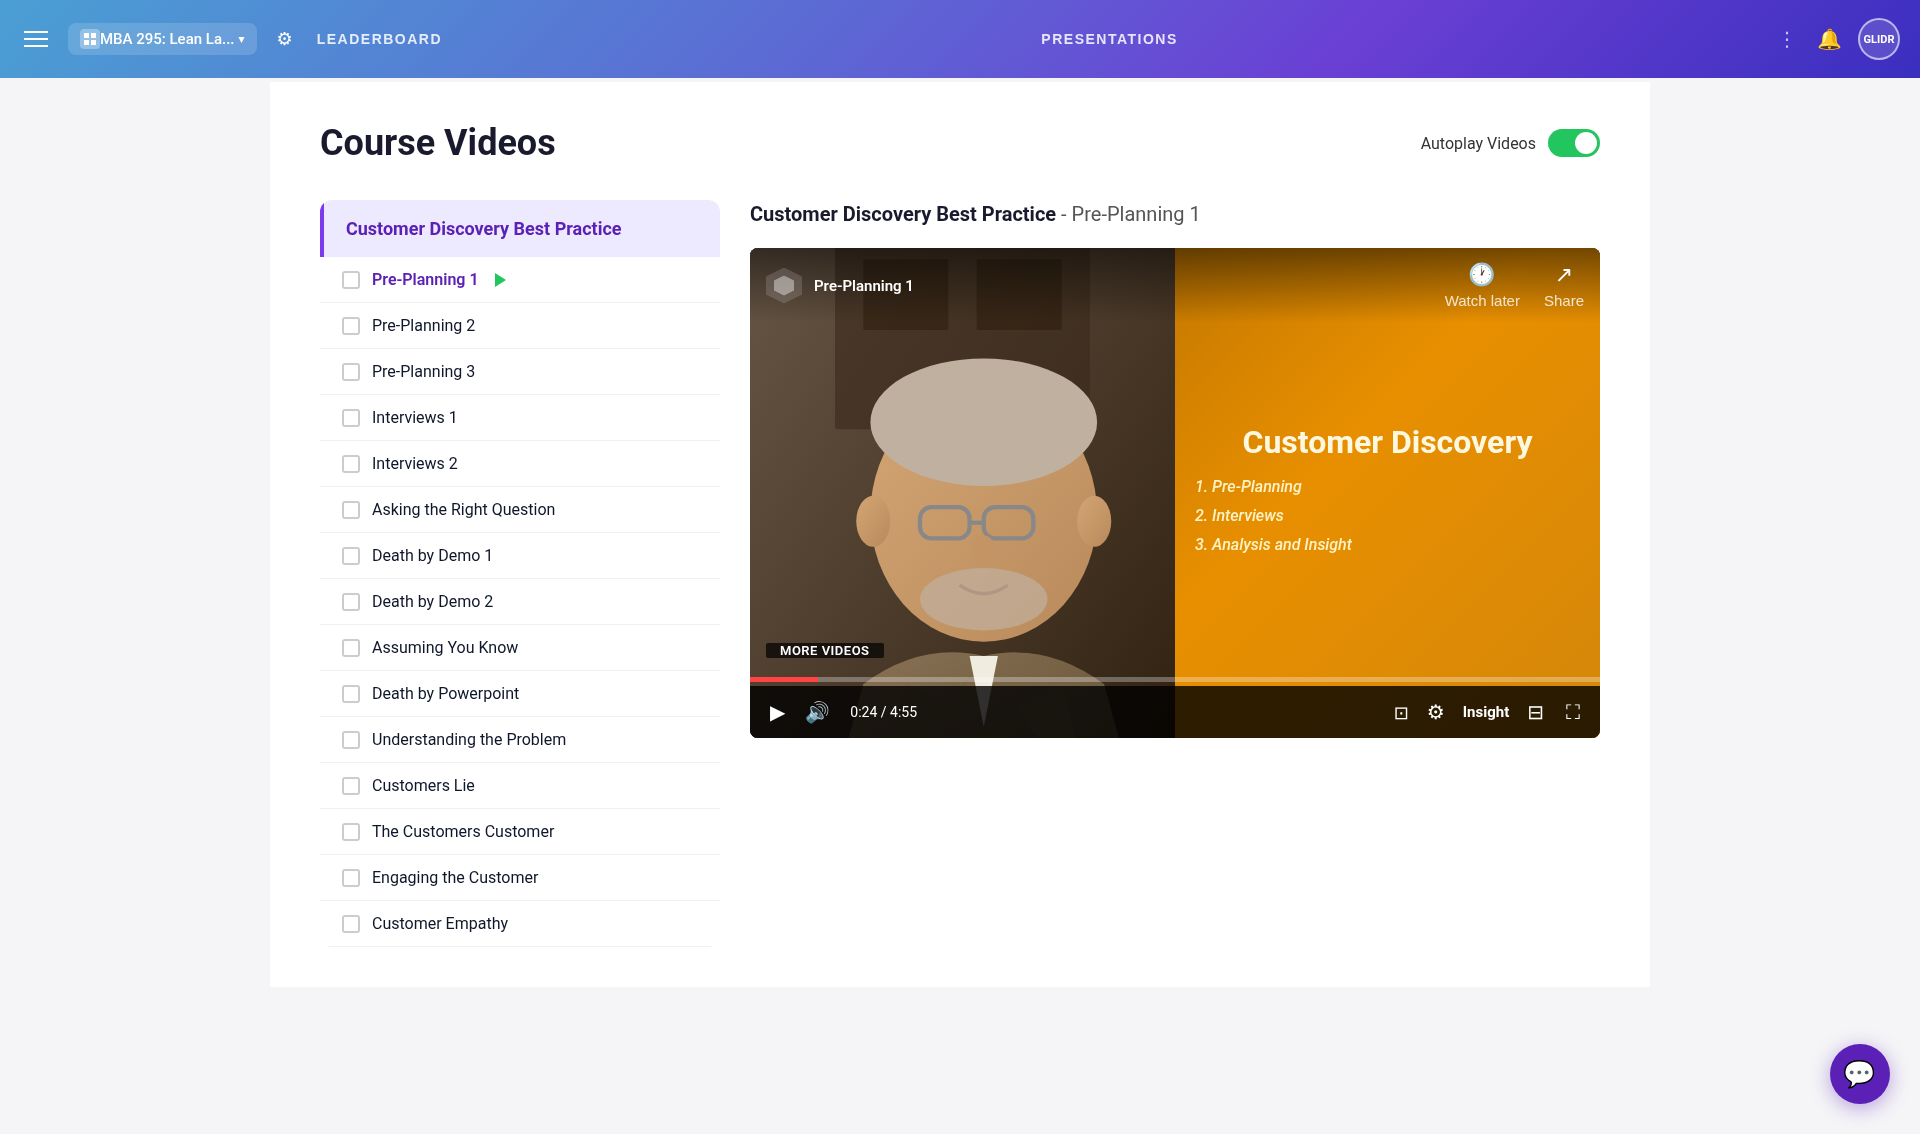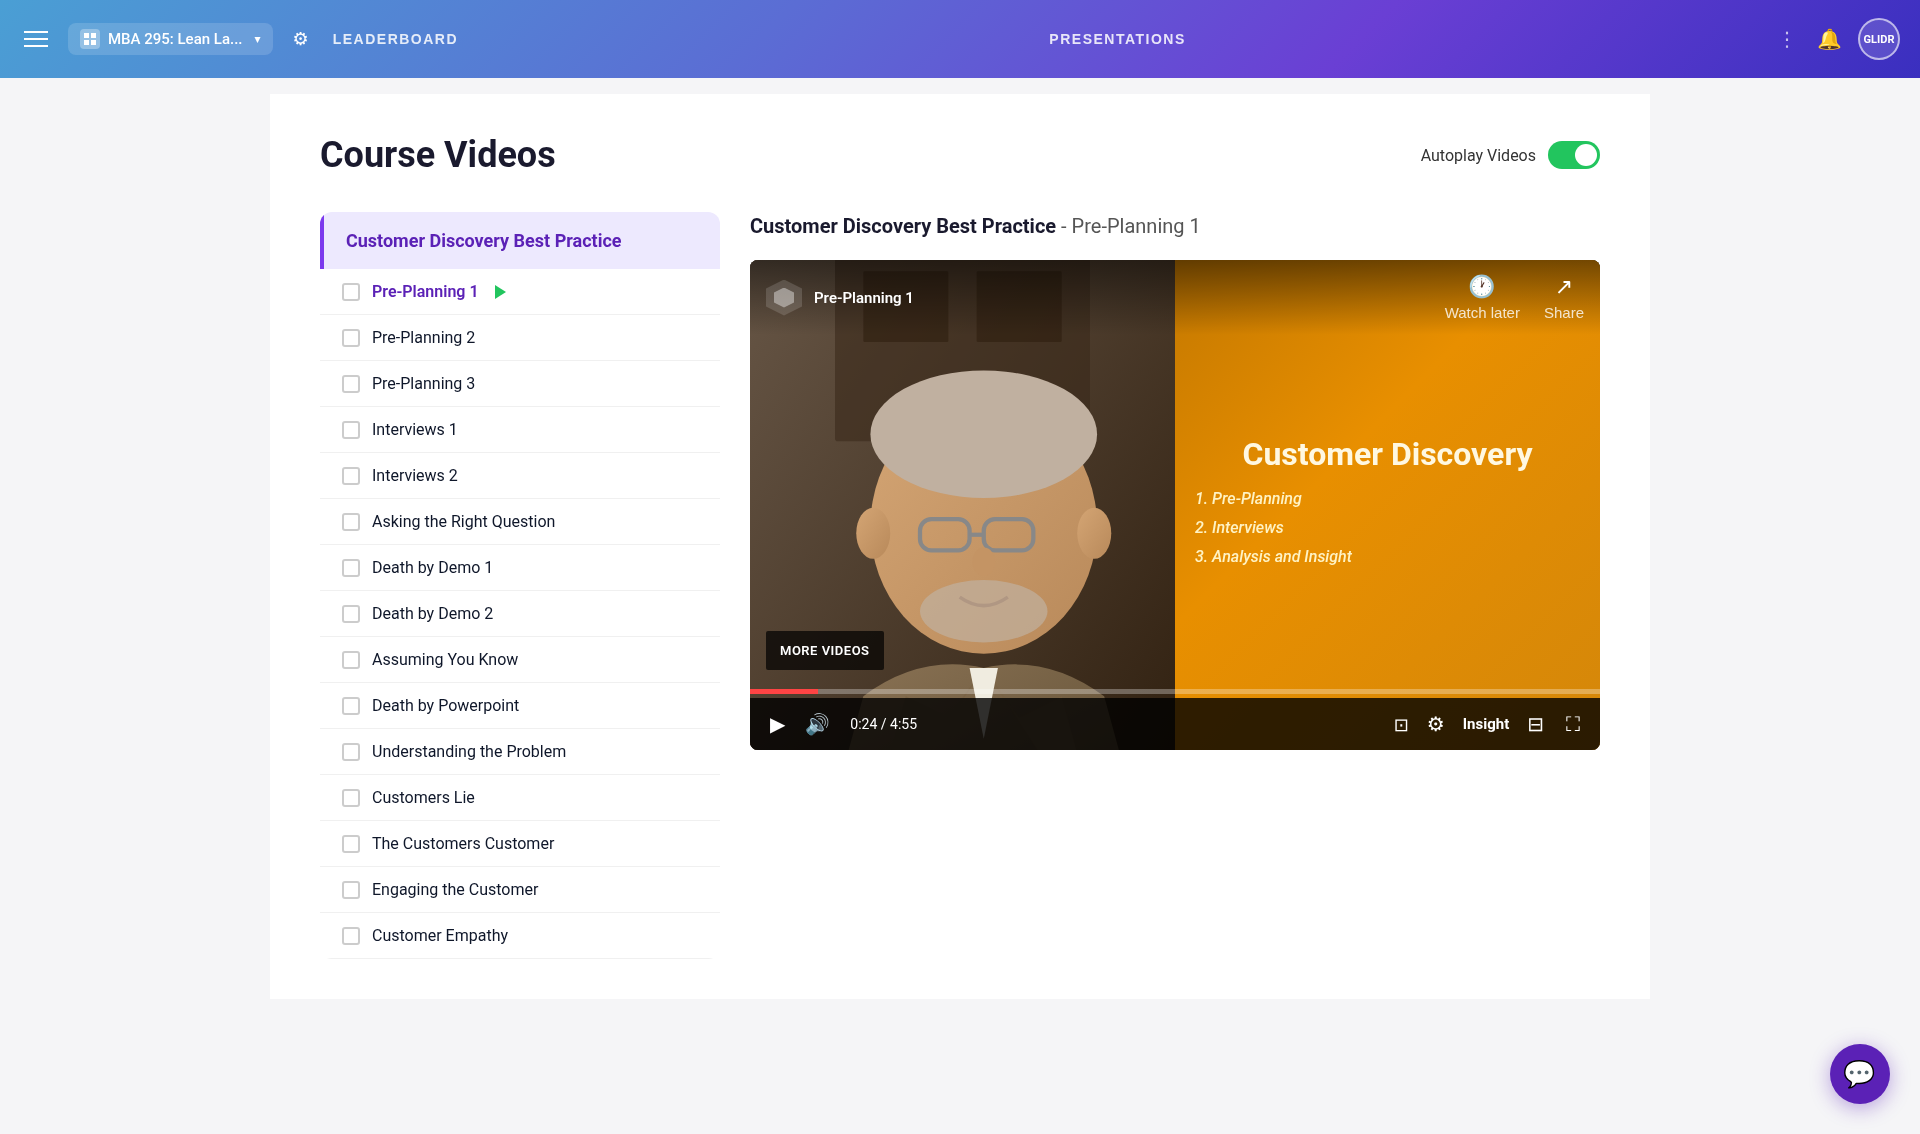--- a/index.html
+++ b/index.html
@@ -17,21 +17,21 @@
     .header-left { display: flex; align-items: center; gap: 16px; }
     .hamburger-btn {
       background: none; border: none; cursor: pointer;
       display: flex; flex-direction: column; gap: 5px; padding: 4px;
     }
     .hamburger-btn span {
       display: block; width: 24px; height: 2px; background: white;
     }
     .tab-pill {
       background: rgba(255,255,255,0.15); border-radius: 8px;
-      display: flex; align-items: center; gap: 8px;
+      display: flex; align-items: center; 
       padding: 6px 12px; cursor: pointer;
     }
     .tab-pill-icon {
       width: 20px; height: 20px; background: rgba(255,255,255,0.3);
       border-radius: 4px; display: flex; align-items: center; justify-content: center;
     }
     .tab-pill-text { color: white; font-size: 15px; font-weight: 500; }
     .tab-arrow { color: white; font-size: 12px; margin-left: 4px; }
     .gear-btn {
       background: none; border: none; cursor: pointer;
@@ -54,21 +54,21 @@
       border: 2px solid rgba(255,255,255,0.6);
       background: rgba(255,255,255,0.15);
       display: flex; align-items: center; justify-content: center;
       cursor: pointer; color: white; font-size: 11px; font-weight: 700;
     }
 
     
     .main-content {
       background: white;
       max-width: 1380px;
-      margin: 16px auto;
+      margin: 4px auto;
       padding: 40px 50px;
     }
     .page-header {
       display: flex; justify-content: space-between; align-items: center;
       margin-bottom: 36px;
     }
     .page-title { font-size: 36px; font-weight: 700; color: #1a1a2e; }
     .autoplay-section { display: flex; align-items: center; gap: 12px; }
     .autoplay-label { font-size: 16px; color: #333; }
     .toggle-switch {
@@ -176,21 +176,21 @@
     .yt-action-btn {
       background: none; border: none; cursor: pointer;
       color: white; display: flex; flex-direction: column; align-items: center; gap: 4px;
     }
     .yt-action-btn .action-icon { font-size: 22px; }
     .yt-action-btn .action-label { font-size: 15px; color: rgba(255,255,255,0.8); }
     
     .more-videos-badge {
       position: absolute; bottom: 80px; left: 16px;
       background: rgba(0,0,0,0.7); color: white;
-      padding: 12px 14px; font-size: 13px; font-weight: 600;
+      padding: 0 14px; font-size: 13px; font-weight: 600;
       letter-spacing: 0.5px; border-radius: 2px; cursor: pointer;
     }
     
     .video-progress {
       position: absolute; bottom: 56px; left: 0; right: 0; padding: 0 0;
     }
     .progress-bar-bg {
       width: 100%; height: 5px; background: rgba(255,255,255,0.3);
     }
     .progress-bar-fill {

